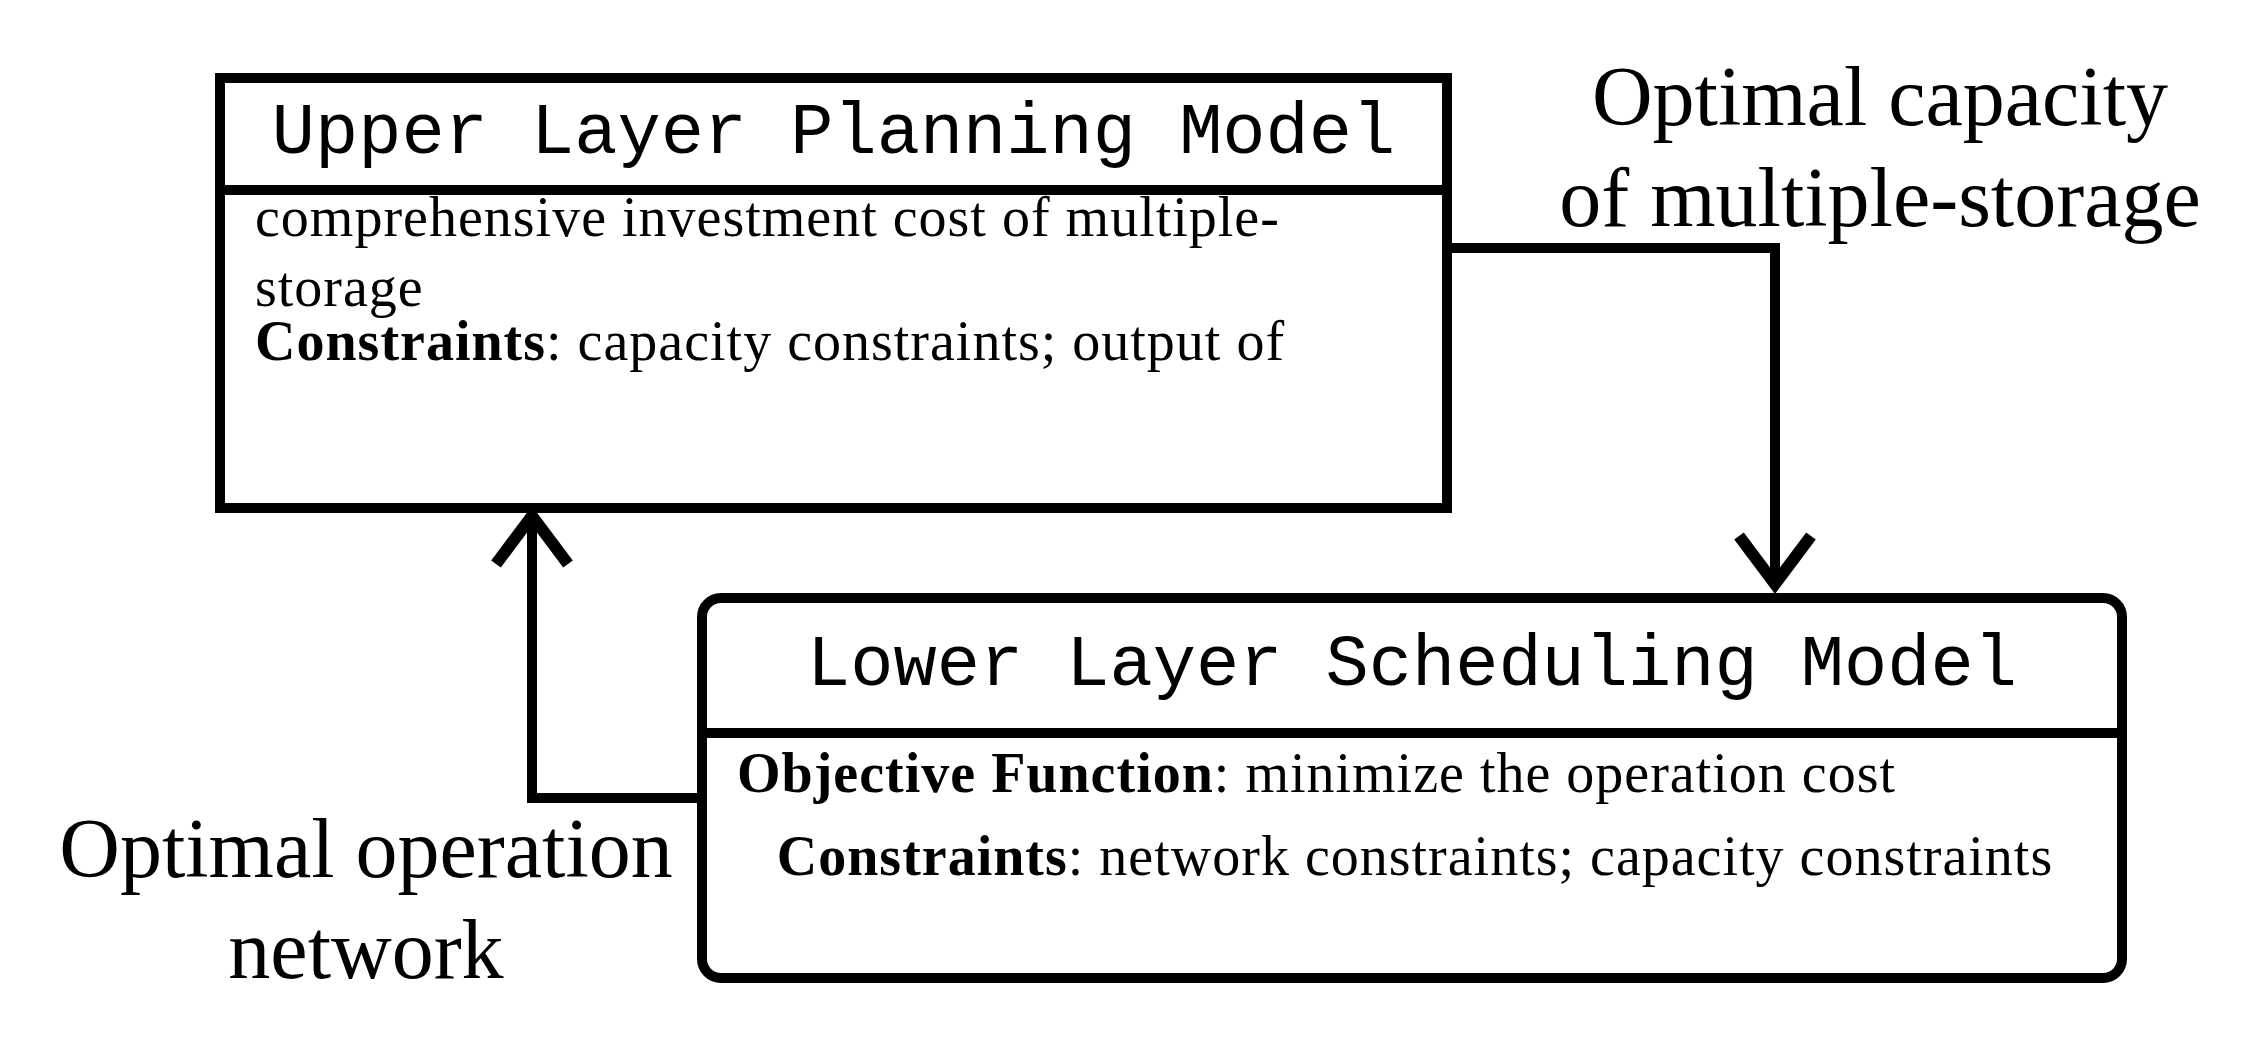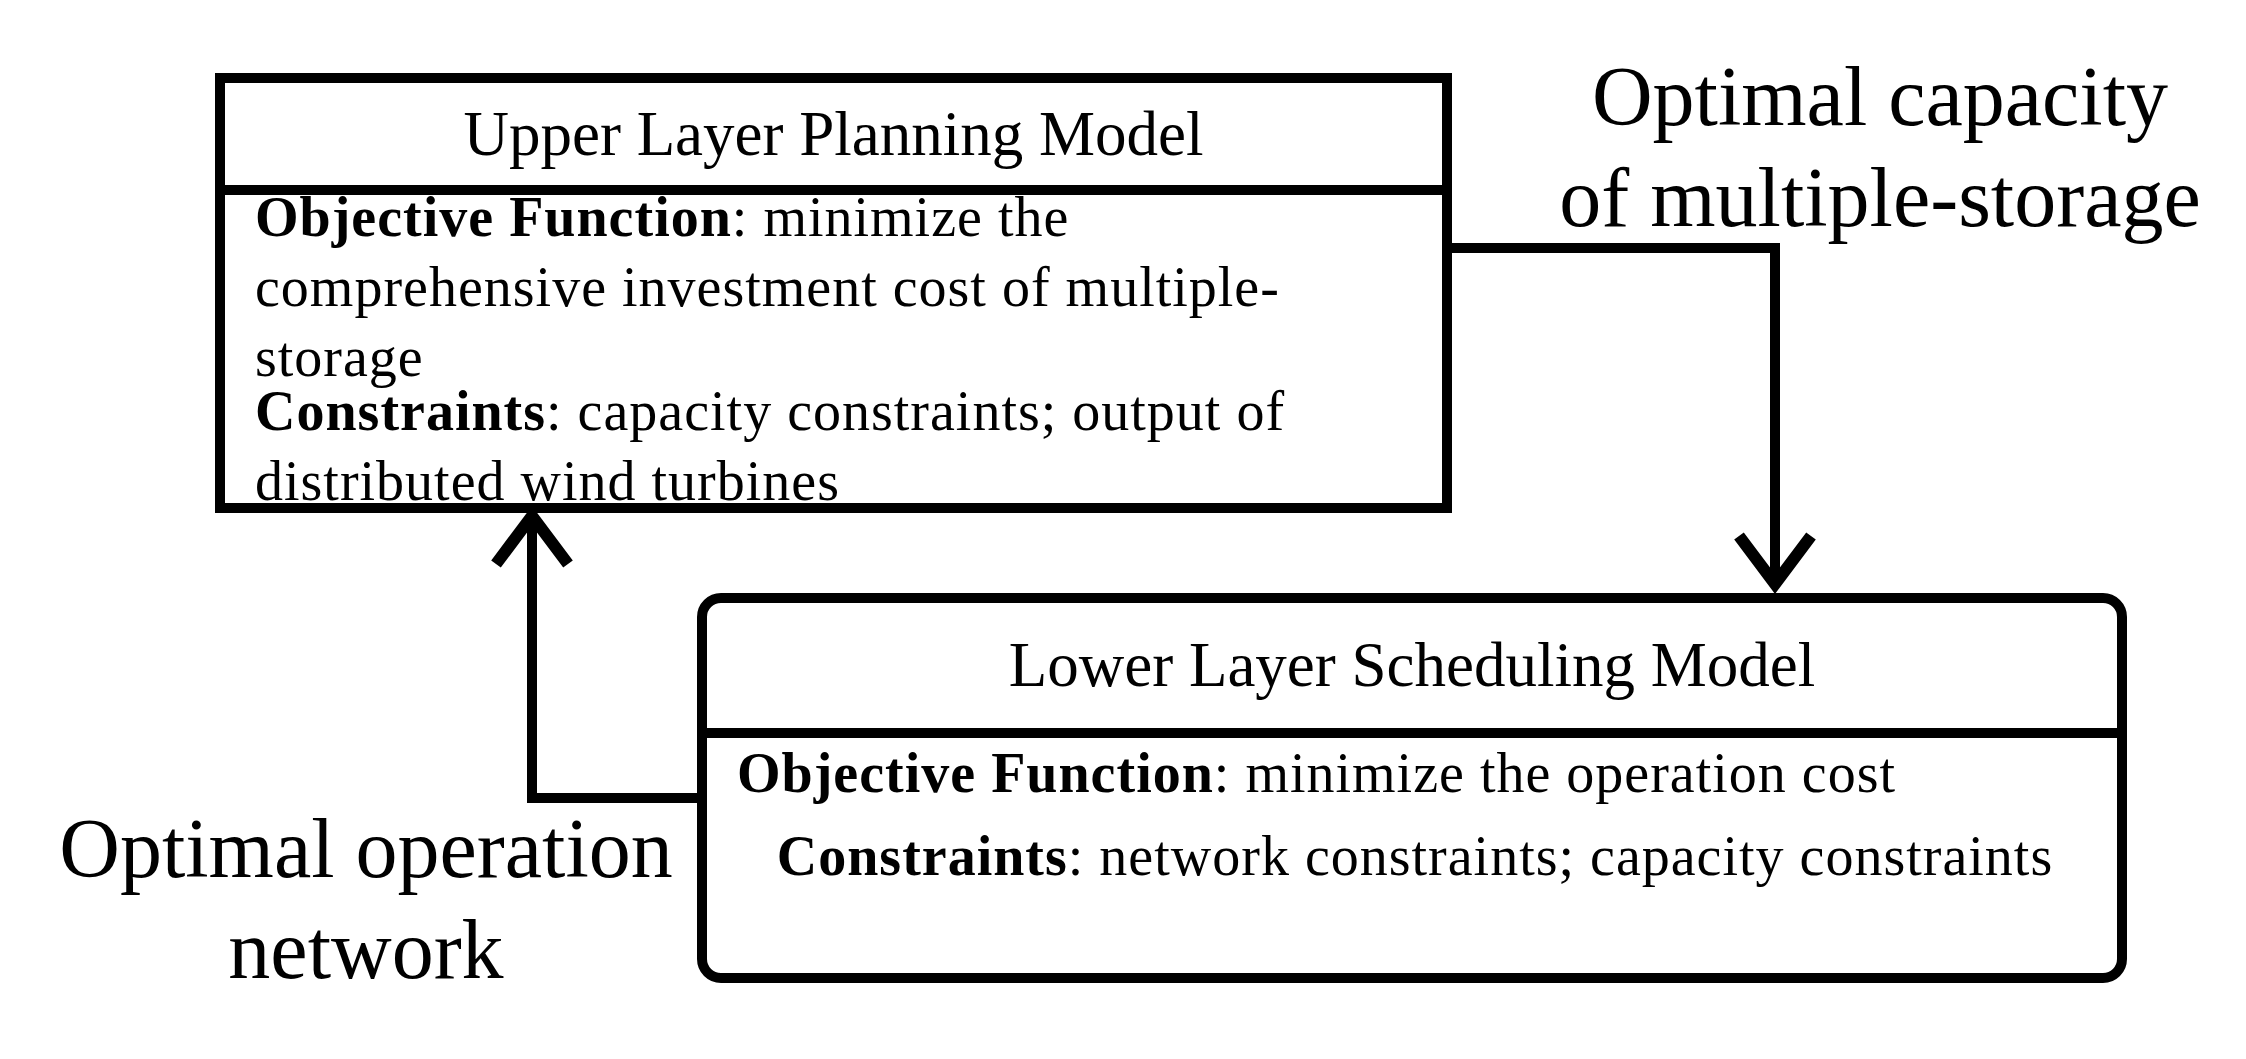--- a/index.html
+++ b/index.html
@@ -24,24 +24,25 @@
     background: #ffffff;
     box-sizing: border-box;
   }
   #upper-box { left: 215px; top: 73px;  width: 1237px; height: 440px; }
   #lower-box { left: 697px; top: 593px; width: 1430px; height: 390px; border-radius: 24px; }
   .box-title {
     display: flex;
     align-items: center;
     justify-content: center;
     border-bottom: 10px solid #000000;
-    font-size: 63px;
+    font-size: 72px;
     line-height: 1;
     white-space: nowrap;
     box-sizing: border-box;
+    font-family: Liberation Mono, monospace;
   }
   #upper-box .box-title { height: 112px; }
   #lower-box .box-title { height: 135px; }
   .box-body {
     padding: 0 24px 0 30px;
     font-size: 56px;
     line-height: 70px;
     letter-spacing: 1px;
   }
   #lower-box .box-body { }
@@ -72,25 +73,23 @@
     </g>
     <g>
       <path d="M697,798 H532 V518" stroke-width="10"></path>
       <polyline points="496,564 532,516 568,564" stroke-width="12"></polyline>
     </g>
   </svg>
 
   <div class="model-box" id="upper-box">
     <div class="box-title">Upper Layer Planning Model</div>
     <div class="box-body">
-      <div class="bline"><span class="b">Objective Function</span><span>: minimize the</span></div>
       <div class="bline"><span>comprehensive investment cost of multiple-</span></div>
       <div class="bline"><span>storage</span></div>
       <div class="bline tight"><span class="b">Constraints</span><span>: capacity constraints; output of</span></div>
-      <div class="bline"><span>distributed wind turbines</span></div>
     </div>
   </div>
 
   <div class="model-box" id="lower-box">
     <div class="box-title">Lower Layer Scheduling Model</div>
     <div class="box-body">
       <div class="bline"><span class="b">Objective Function</span><span>: minimize the operation cost</span></div>
       <div class="bline gap"><span class="b">Constraints</span><span>: network constraints; capacity constraints</span></div>
     </div>
   </div>

